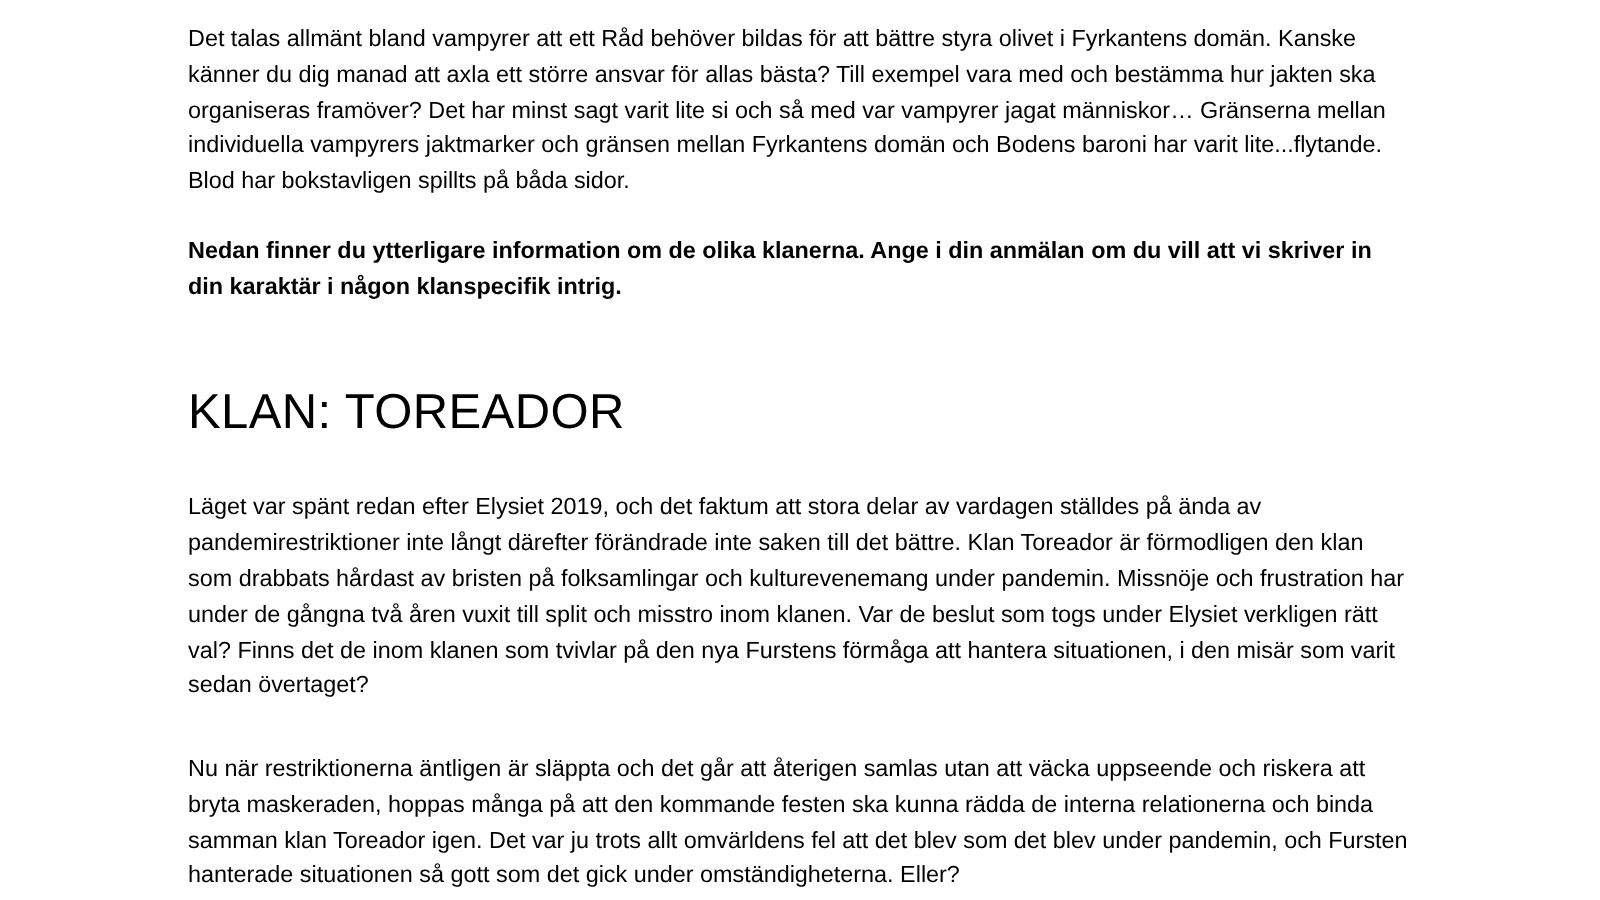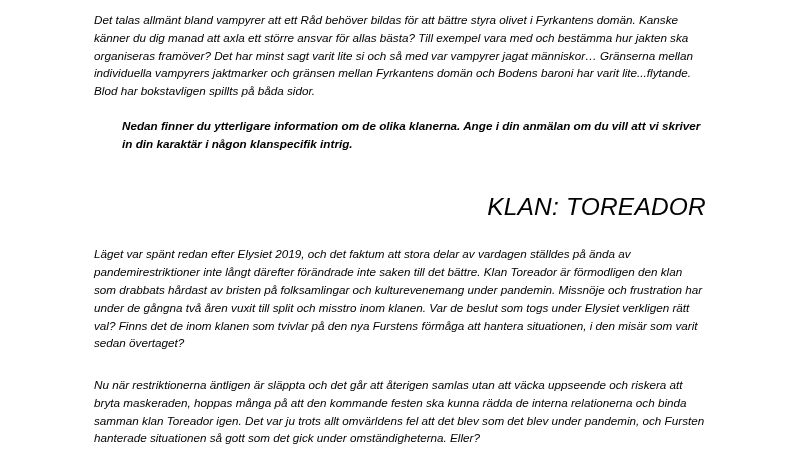--- a/index.html
+++ b/index.html
@@ -14,49 +14,46 @@
     font-family: "Liberation Sans", sans-serif;
     color: #000000;
   }
   .page {
     position: relative;
     width: 800px;
     height: 438px;
     background: #ffffff;
     box-sizing: border-box;
     padding: 0;
-    font-style: italic;
   }
   .content {
     position: absolute;
     left: 94px;
     top: 0;
     width: 612px;
   }
   p {
     margin: 0;
     font-size: 11.7px;
     line-height: 1.52;
     text-align: left;
   }
   .intro {
     padding-top: 11px;
   }
   .bold-note {
     font-weight: bold;
     margin-top: 17px;
-    margin-left: 28px;
   }
   h1.klan-heading {
     font-size: 24.5px;
     font-weight: normal;
     line-height: 1.1;
     margin: 42px 0 0 0;
     letter-spacing: 0.2px;
-    text-align: right;
   }
   .body-par {
     margin-top: 24px;
   }
   .clipped {
     
     overflow: hidden;
   }
 </style>
 </head>

